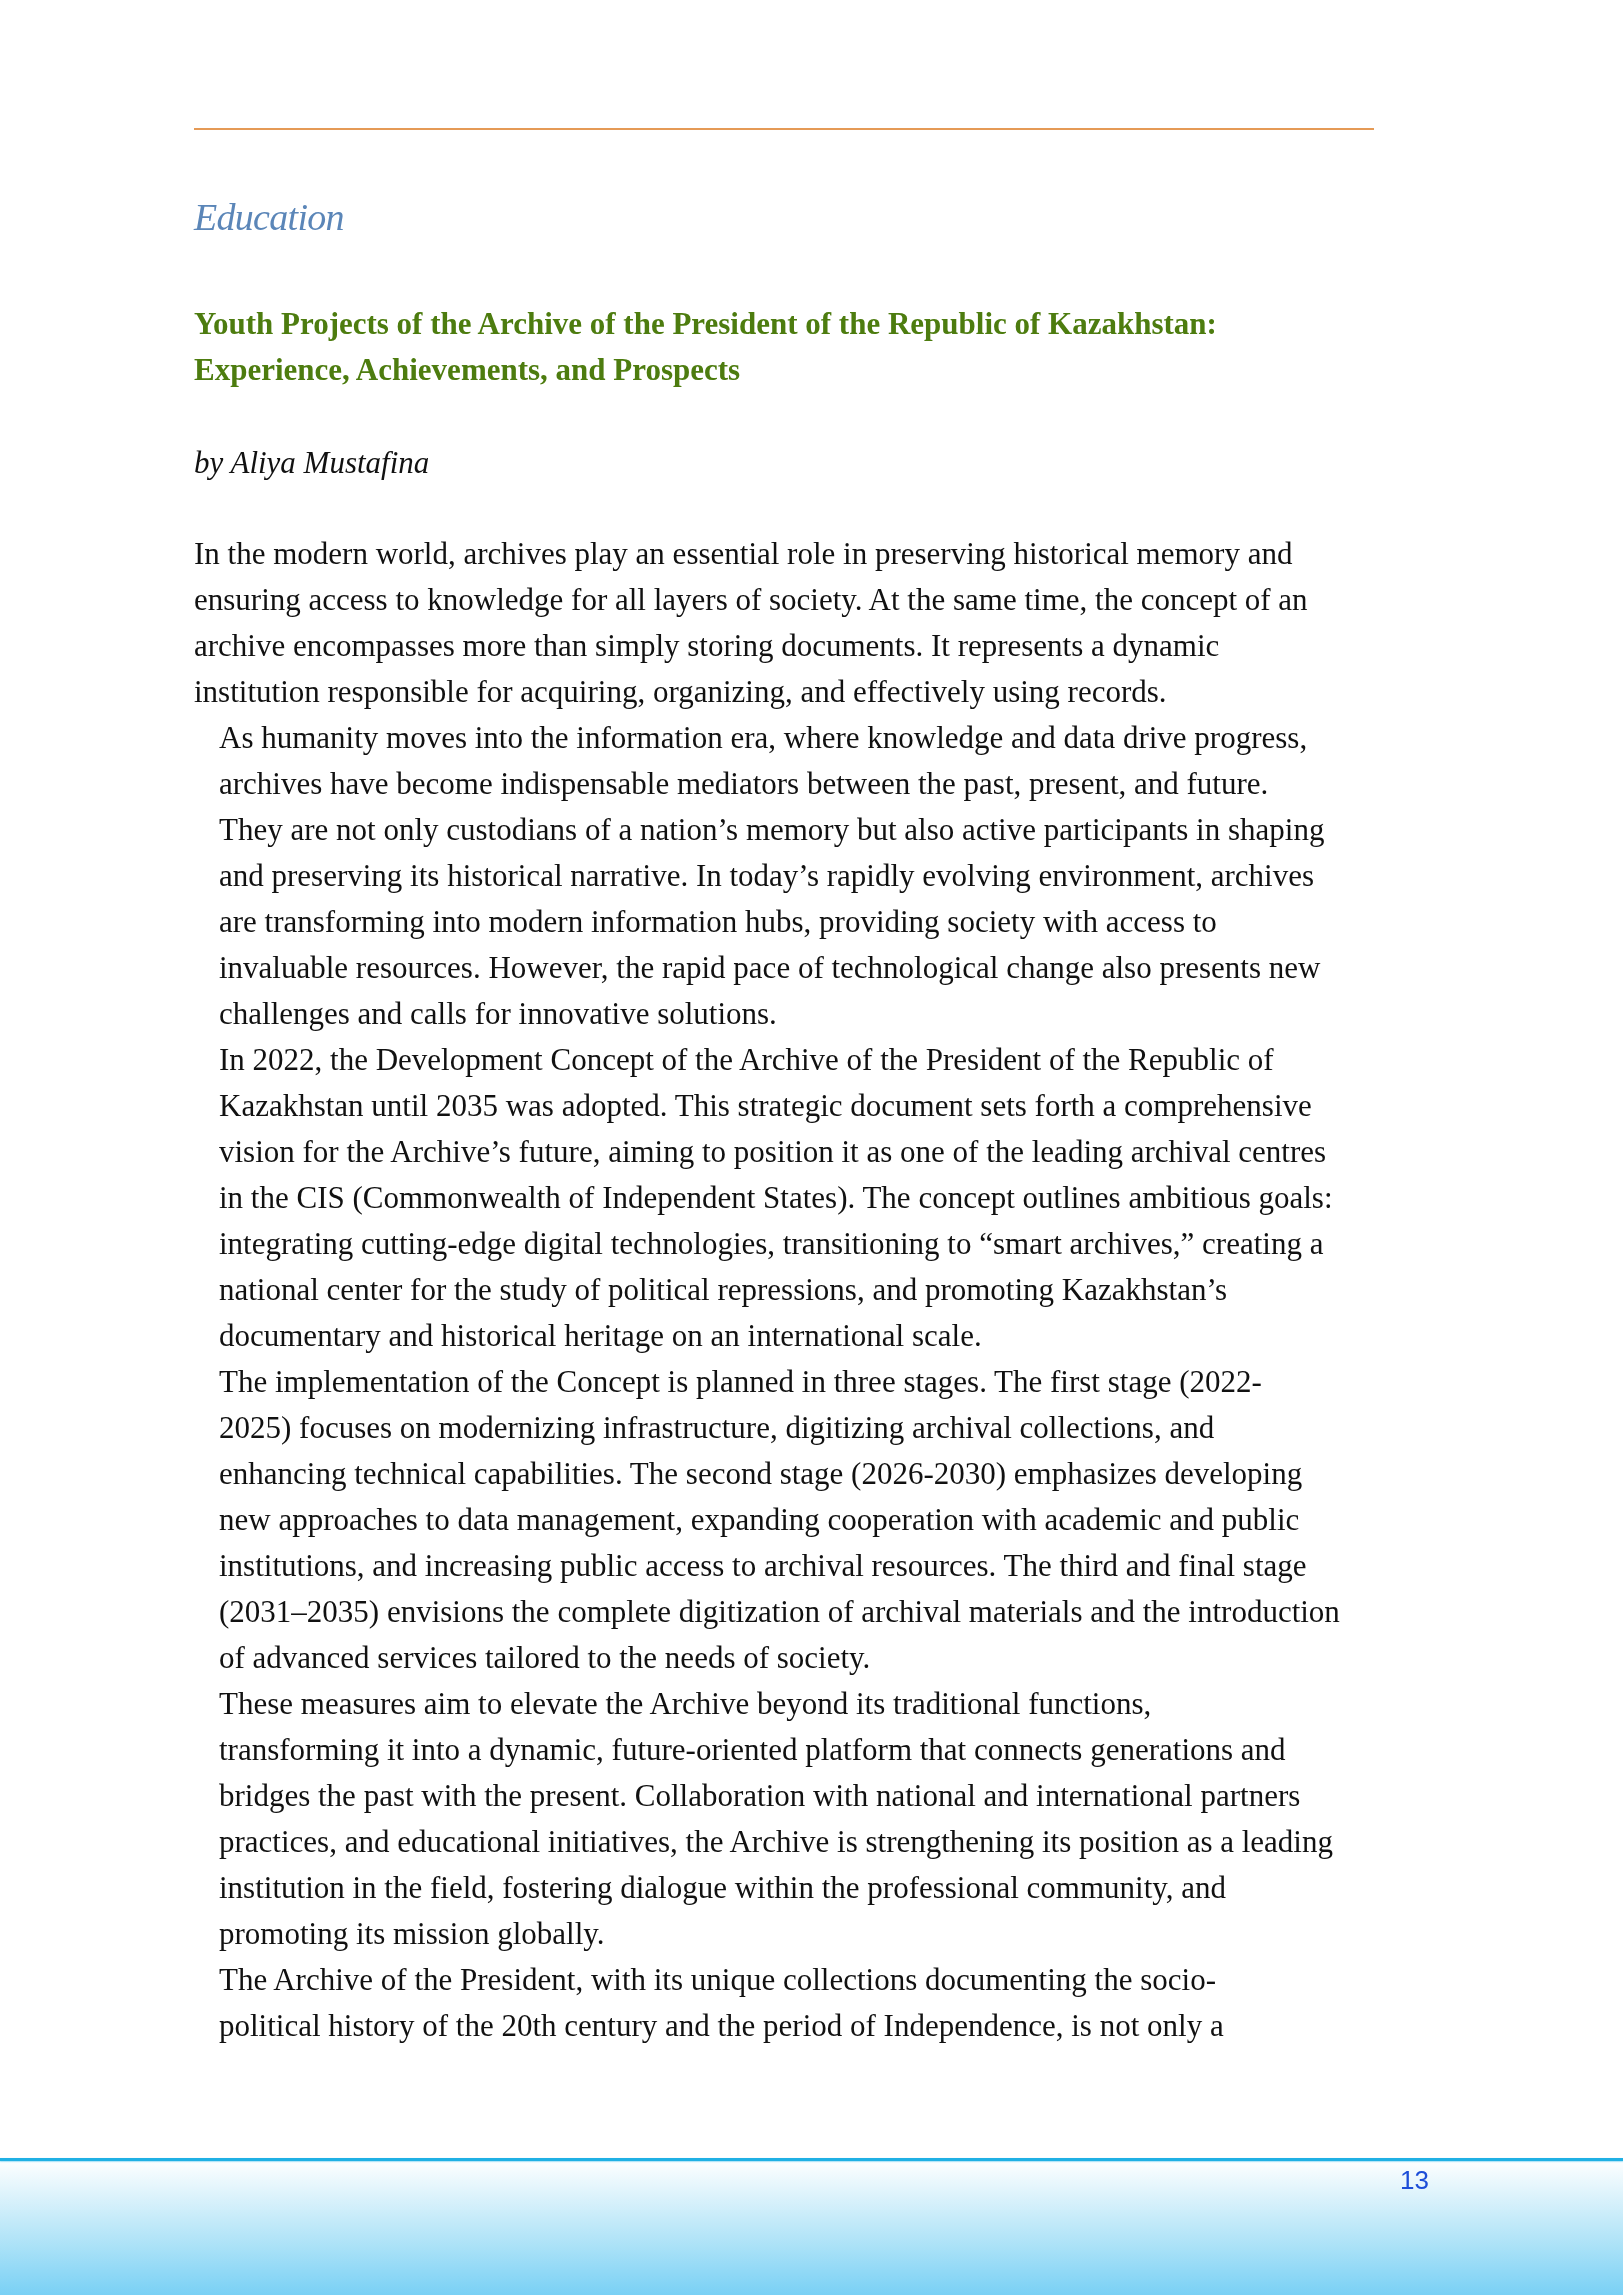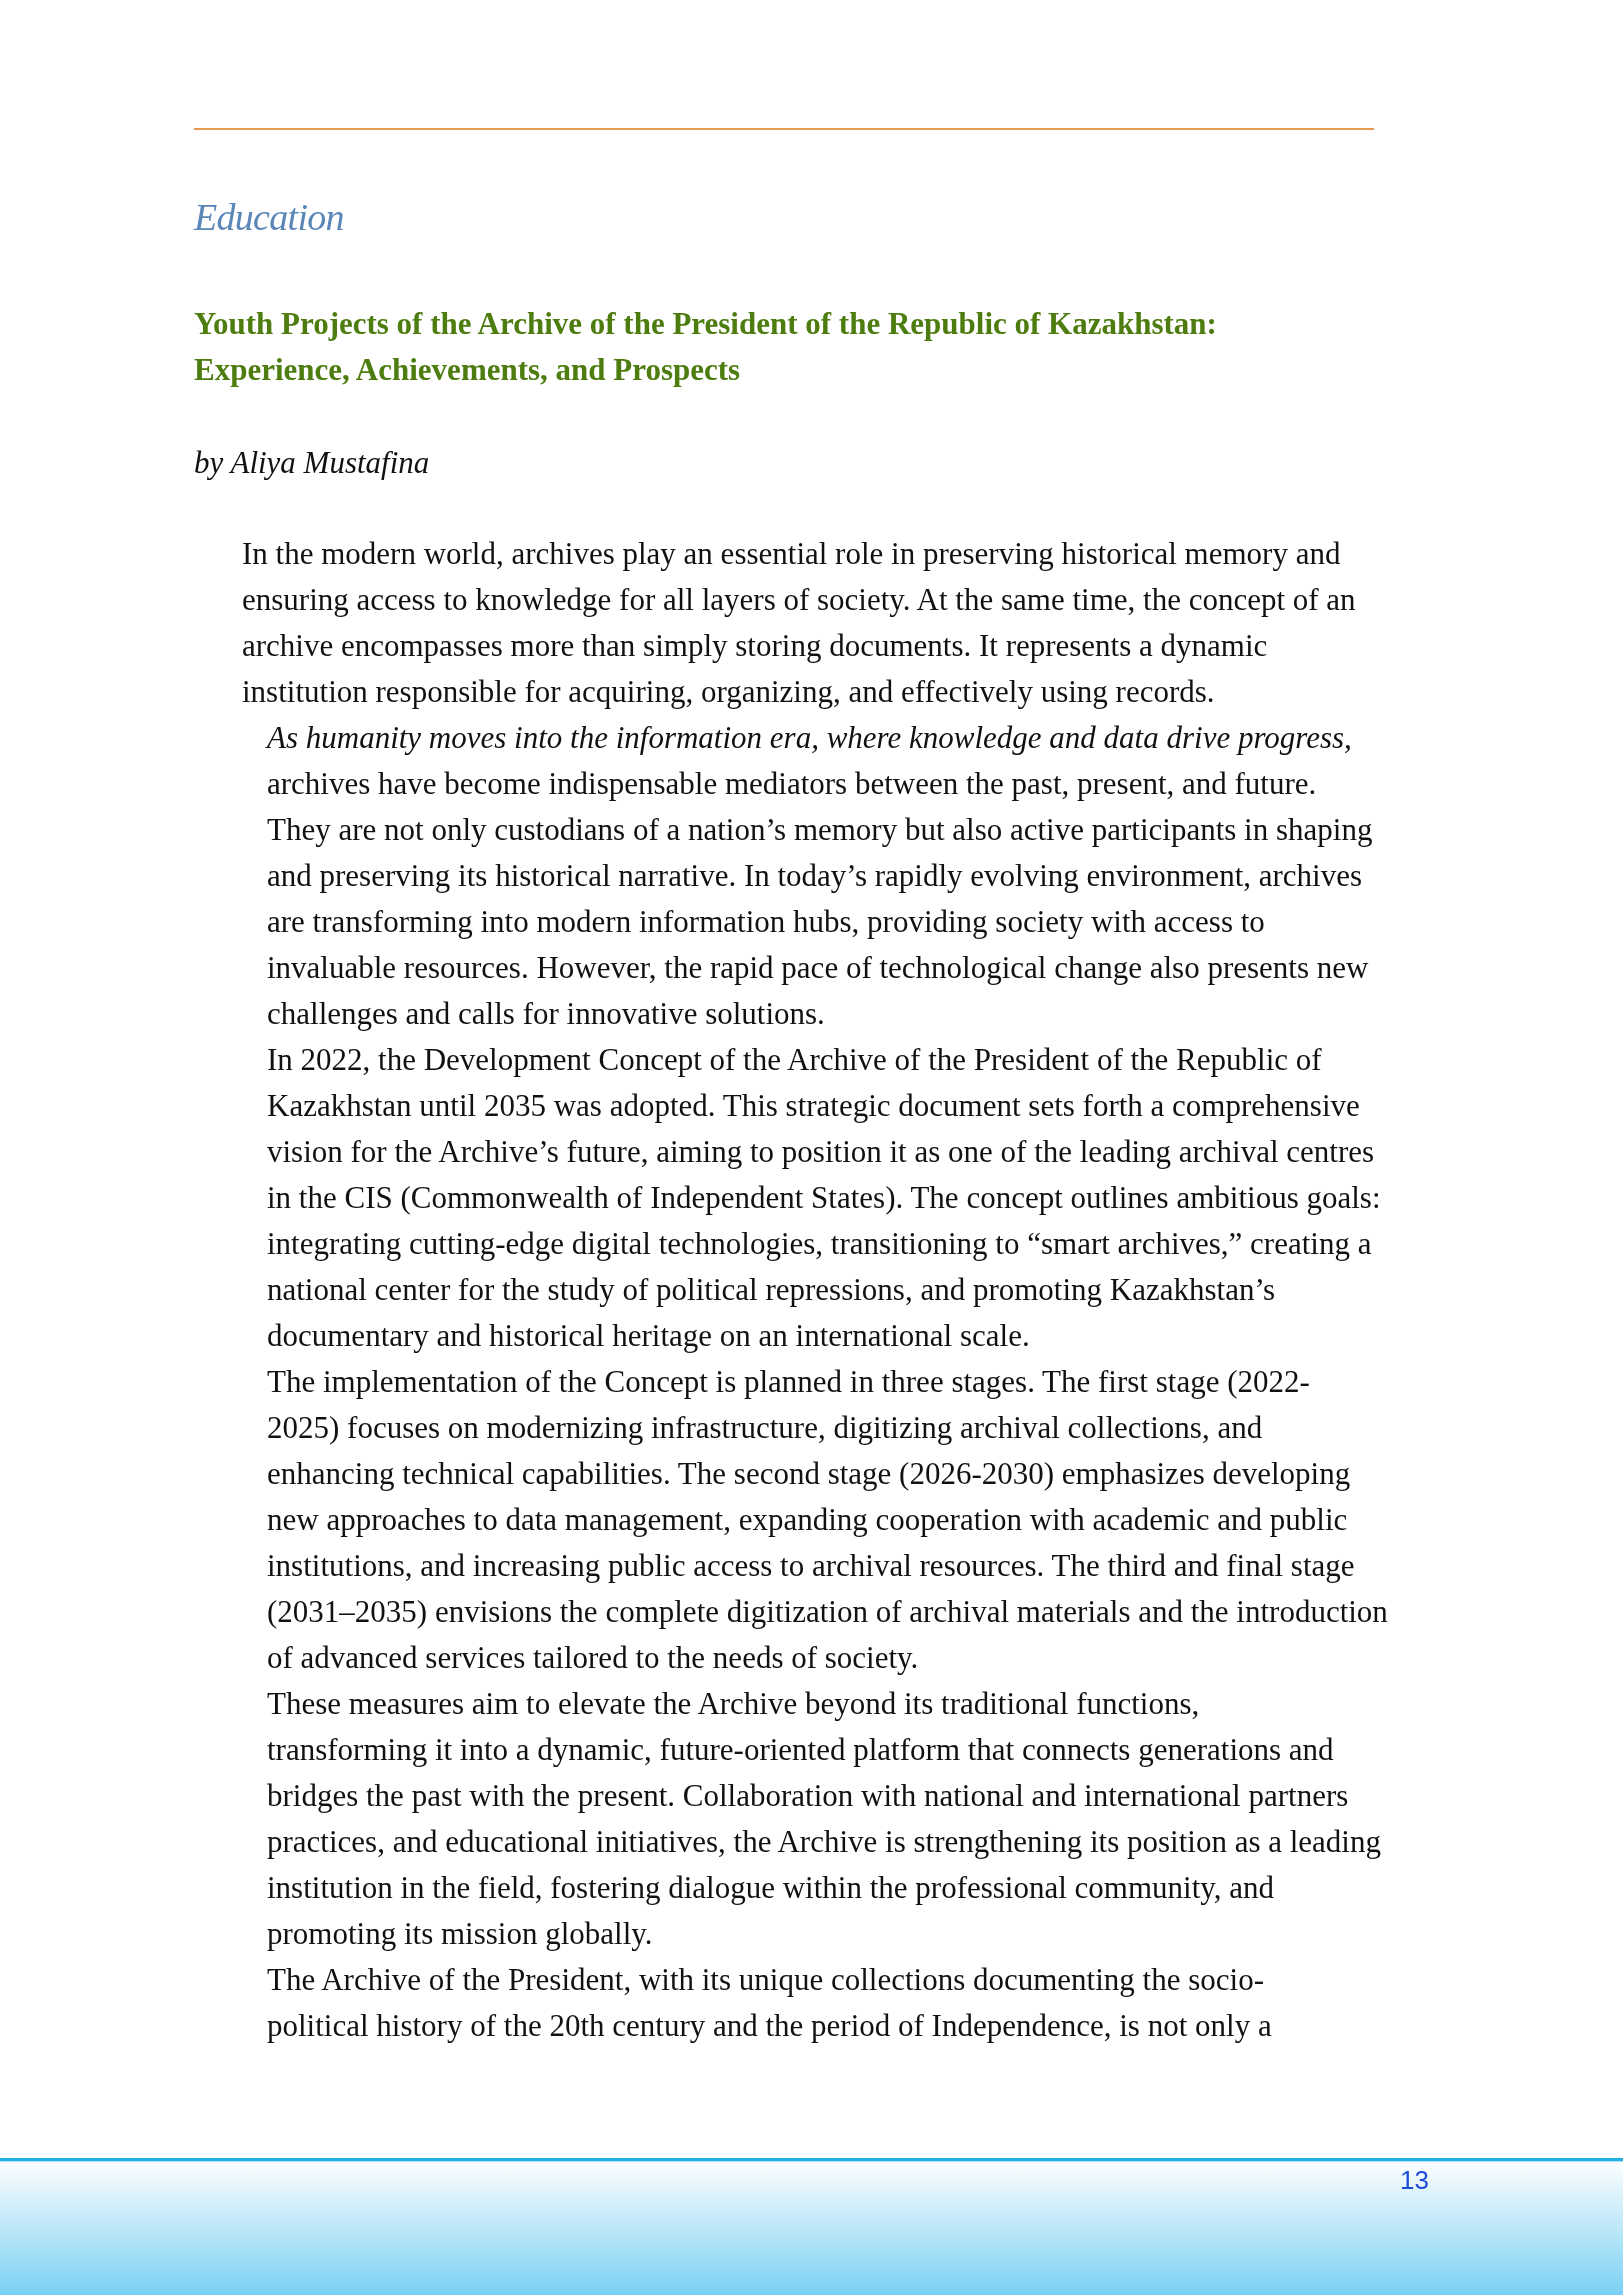--- a/index.html
+++ b/index.html
@@ -26,21 +26,21 @@
     .byline {
       position: absolute; left: 194px; top: 440px;
       font-size: 31px; font-style: italic; line-height: 46px; color: #111;
     }
     .body-text {
       position: absolute; left: 194px; top: 531px; width: 1243px;
       font-size: 31px; line-height: 46px; color: #111;
     }
     .body-text p { margin: 0; text-indent: 25px; }
     .body-text p.first { text-indent: 0; }
-    .body-text .ln { display: block; white-space: nowrap; margin-left: 48px; }
+    .body-text .ln { display: block; white-space: nowrap; }
     .footer-band {
       position: absolute; left: 0; top: 2159px; width: 1623px; height: 137px;
       background: linear-gradient(to bottom, #ffffff 0%, #d8f1fb 30%, #a9e1f7 65%, #78d0f5 100%);
     }
     .footer-rule {
       position: absolute; left: 0; top: 2158px; width: 1623px; height: 3.3px;
       background: #1fb0e4;
       box-shadow: 0 0.7px 1.3px #8fd8f3;
     }
     .page-number {
@@ -64,21 +64,21 @@
 <div class="byline">by Aliya Mustafina</div>
 
 <div class="body-text" id="article-body">
     <p class="first">
       <span class="ln">In the modern world, archives play an essential role in preserving historical memory and</span>
       <span class="ln">ensuring access to knowledge for all layers of society. At the same time, the concept of an</span>
       <span class="ln">archive encompasses more than simply storing documents. It represents a dynamic</span>
       <span class="ln">institution responsible for acquiring, organizing, and effectively using records.</span>
     </p>
     <p>
-      <span class="ln" style="text-indent: 25px; font-style: italic;">As humanity moves into the information era, where knowledge and data drive progress,</span>
+      <span class="ln" style="text-indent: 25px;">As humanity moves into the information era, where knowledge and data drive progress,</span>
       <span class="ln">archives have become indispensable mediators between the past, present, and future.</span>
       <span class="ln">They are not only custodians of a nation’s memory but also active participants in shaping</span>
       <span class="ln">and preserving its historical narrative. In today’s rapidly evolving environment, archives</span>
       <span class="ln">are transforming into modern information hubs, providing society with access to</span>
       <span class="ln">invaluable resources. However, the rapid pace of technological change also presents new</span>
       <span class="ln">challenges and calls for innovative solutions.</span>
     </p>
     <p>
       <span class="ln" style="text-indent: 25px;">In 2022, the Development Concept of the Archive of the President of the Republic of</span>
       <span class="ln">Kazakhstan until 2035 was adopted. This strategic document sets forth a comprehensive</span>

